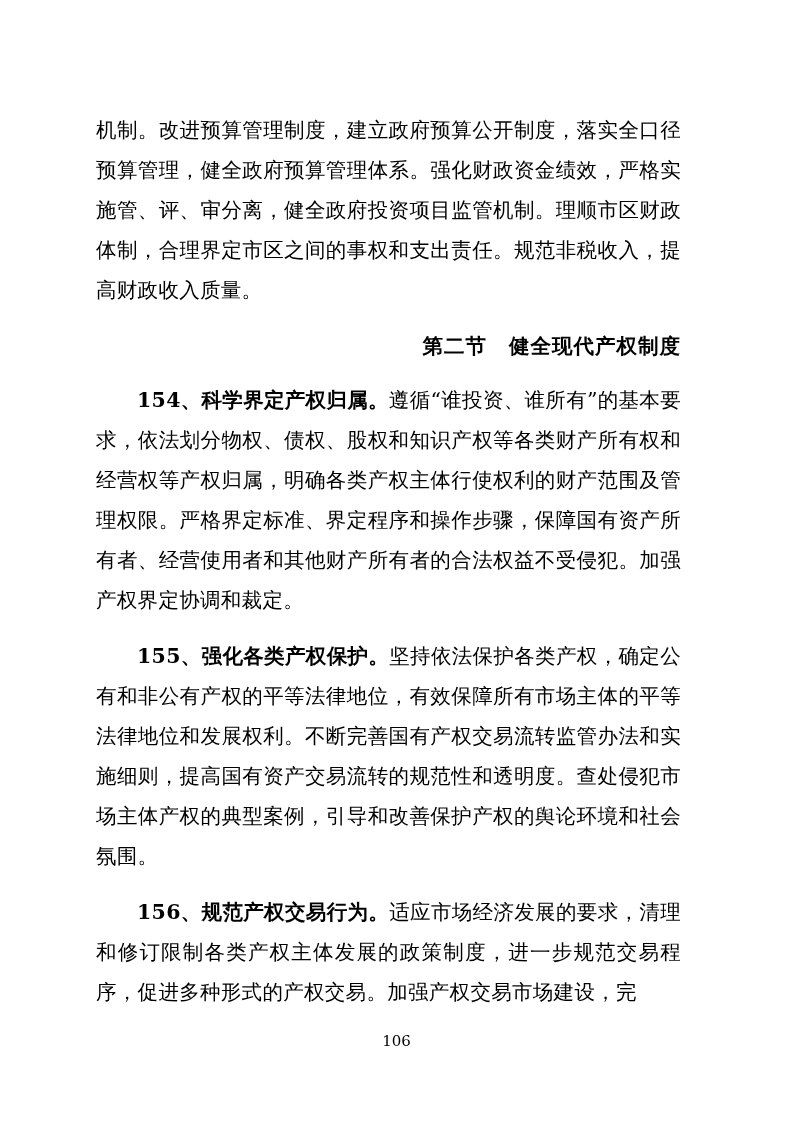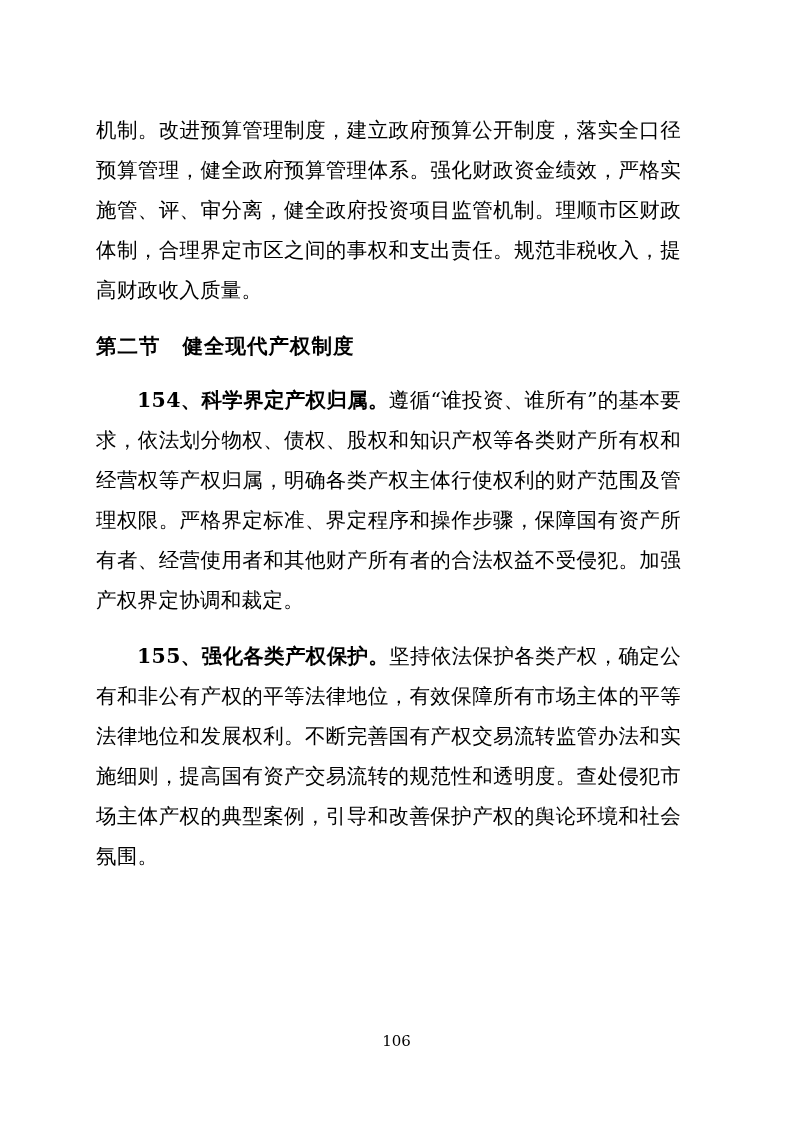--- a/index.html
+++ b/index.html
@@ -34,21 +34,21 @@
     margin: 0;
     letter-spacing: 0.3px;
   }
   .para + .para {
     margin-top: 16px;
   }
   .indent {
     text-indent: 41px;
   }
   .section-title {
-    text-align: left;
+    text-align: right;
     font-size: 20.5px;
     font-weight: bold;
     line-height: 40px;
     margin: 16px 0 14px 0;
     letter-spacing: 1px;
   }
   .section-title .gap {
     display: inline-block;
     width: 22px;
   }
@@ -78,17 +78,20 @@
     </h2>
 
     <p class="para indent">
       <span class="lead">154、科学界定产权归属。</span><span>遵循“谁投资、谁所有”的基本要求，依法划分物权、债权、股权和知识产权等各类财产所有权和经营权等产权归属，明确各类产权主体行使权利的财产范围及管理权限。严格界定标准、界定程序和操作步骤，保障国有资产所有者、经营使用者和其他财产所有者的合法权益不受侵犯。加强产权界定协调和裁定。</span>
     </p>
 
     <p class="para indent">
       <span class="lead">155、强化各类产权保护。</span><span>坚持依法保护各类产权，确定公有和非公有产权的平等法律地位，有效保障所有市场主体的平等法律地位和发展权利。不断完善国有产权交易流转监管办法和实施细则，提高国有资产交易流转的规范性和透明度。查处侵犯市场主体产权的典型案例，引导和改善保护产权的舆论环境和社会氛围。</span>
     </p>
 
+    <p class="para indent">
+      <span class="lead">156、规范产权交易行为。</span><span>适应市场经济发展的要求，清理和修订限制各类产权主体发展的政策制度，进一步规范交易程序，促进多种形式的产权交易。加强产权交易市场建设，完</span>
+    </p>
 
   </div>
 
   <div class="page-number">106</div>
 </div>
 
 </body></html>

